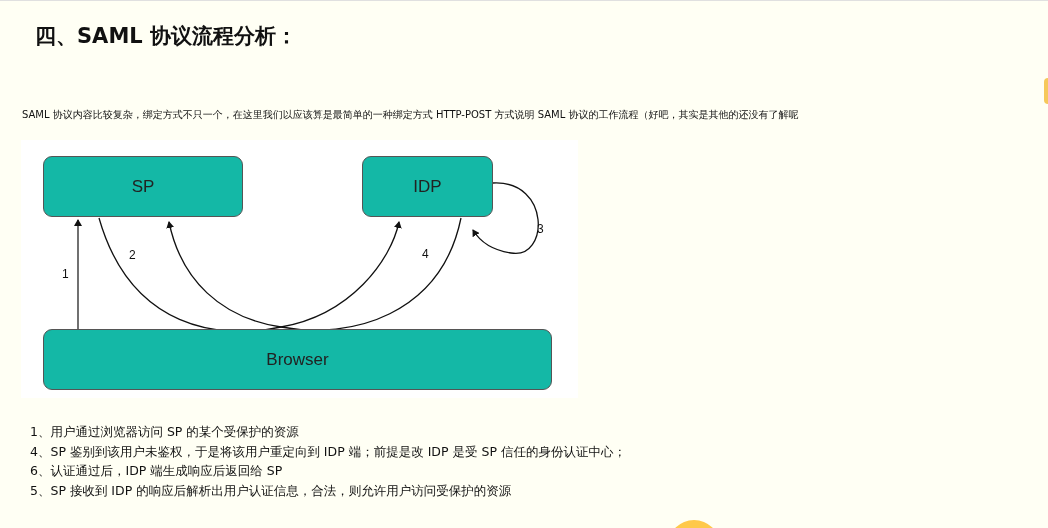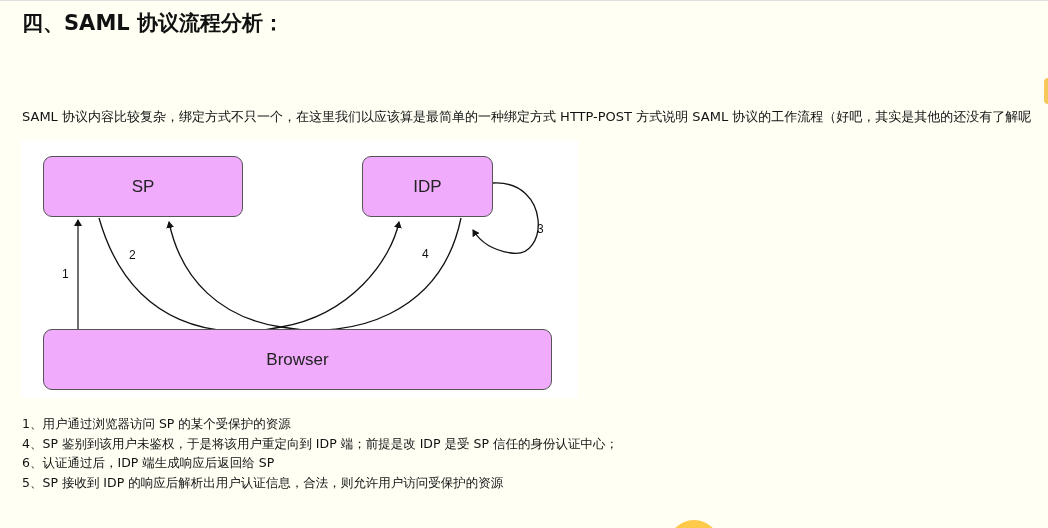--- a/index.html
+++ b/index.html
@@ -5,40 +5,40 @@
     html, body { margin: 0; padding: 0; }
     body {
       width: 1048px; height: 528px; overflow: hidden;
       background: #fffff4;
       font-family: "DejaVu Sans", "Liberation Sans", sans-serif;
       color: #111;
       position: relative;
     }
     .topline { position: absolute; left: 0; top: 0; width: 1048px; height: 1px; background: #e0e0e0; }
     h2 {
-      position: absolute; left: 22px; top: 9px; margin: 0;
+      position: absolute; left: 22px; top: 9px; margin: 13px;
       font-size: 21px; font-weight: bold; letter-spacing: 0px;
     }
     .intro {
       position: absolute; left: 22px; top: 108px; margin: 0;
-      font-size: 13px; white-space: nowrap;
+      font-size: 10px; white-space: nowrap;
     }
     .diagram {
       position: absolute; left: 21px; top: 140px; width: 557px; height: 258px;
       background: #ffffff;
     }
     .diagram svg { position: absolute; left: 0; top: 0; }
     .box {
-      position: absolute; background: #f0abfc; border: 1.5px solid #555;
+      position: absolute; background: #14b8a6; border: 1.5px solid #555;
       border-radius: 9px; box-sizing: border-box;
       display: flex; align-items: center; justify-content: center;
       font-family: "Liberation Sans", sans-serif; font-size: 17px; color: #222;
     }
     .steps {
-      position: absolute; left: 22px; top: 414px; margin: 0; padding: 0; list-style: none;
+      position: absolute; left: 22px; top: 414px; margin: 8px; padding: 0; list-style: none;
       font-size: 12.5px; line-height: 19.5px;
     }
     .steps li { white-space: nowrap; }
     .right-tab {
       position: absolute; left: 1044px; top: 78px; width: 4px; height: 26px;
       background: #f6c85a; border-radius: 4px 0 0 4px;
     }
     .float-btn {
       position: absolute; left: 668px; top: 520px; width: 52px; height: 52px;
       border-radius: 50%; background: #ffc94a;

